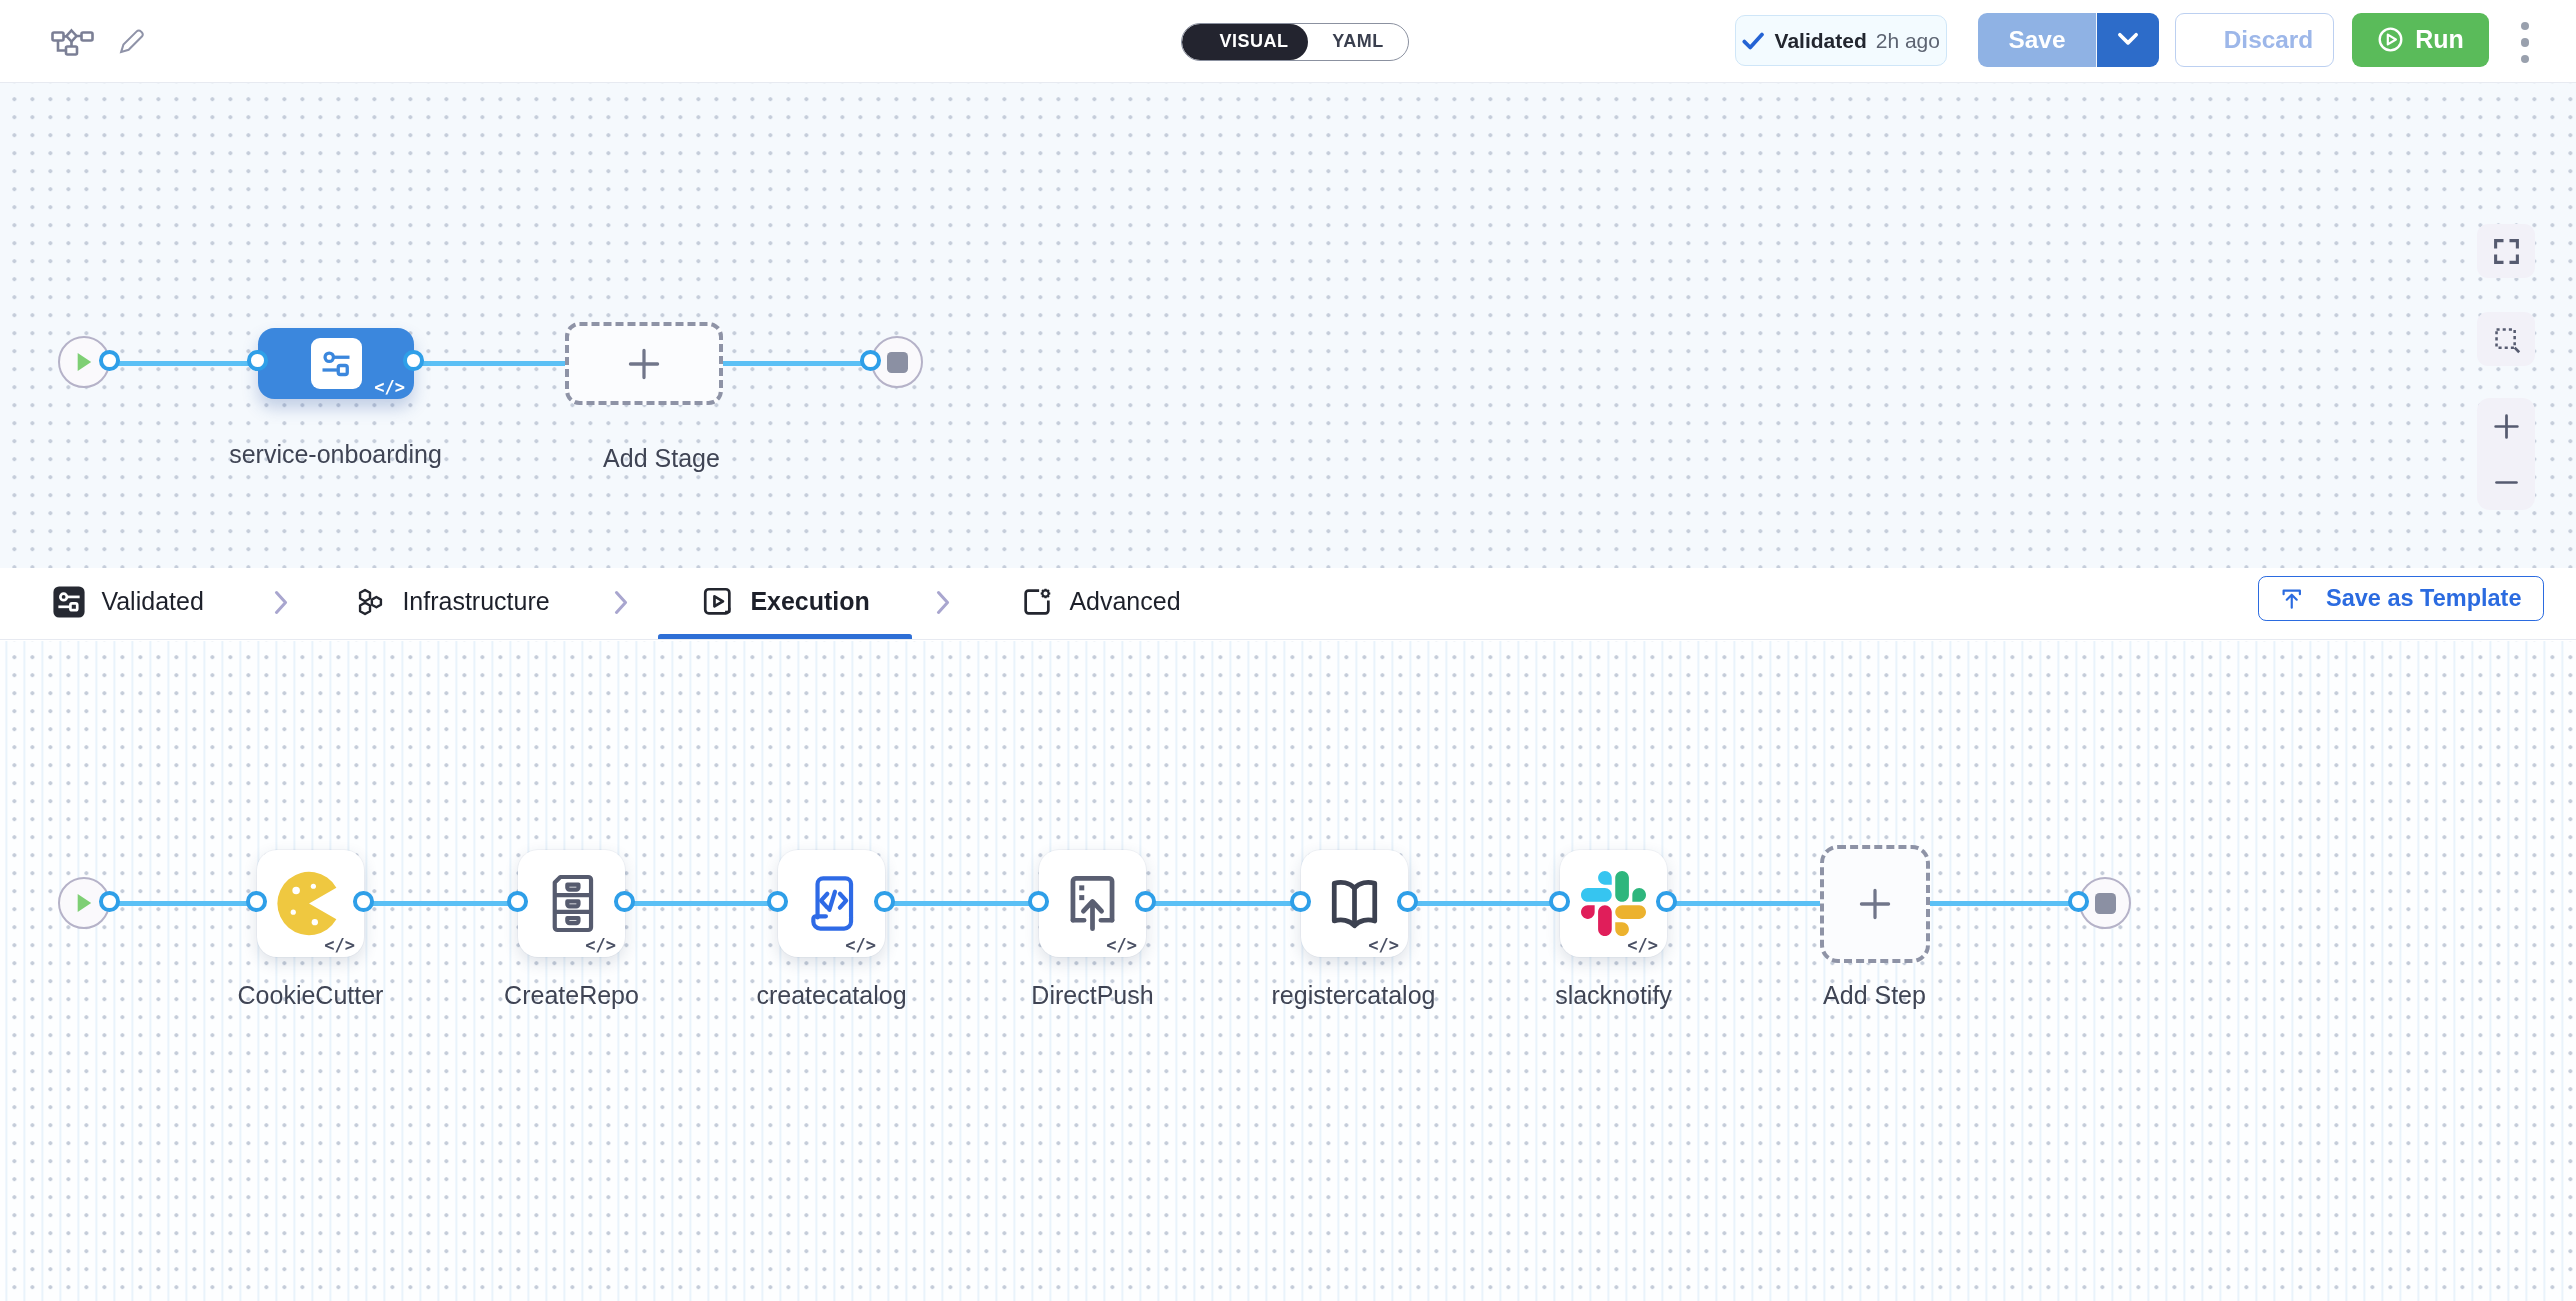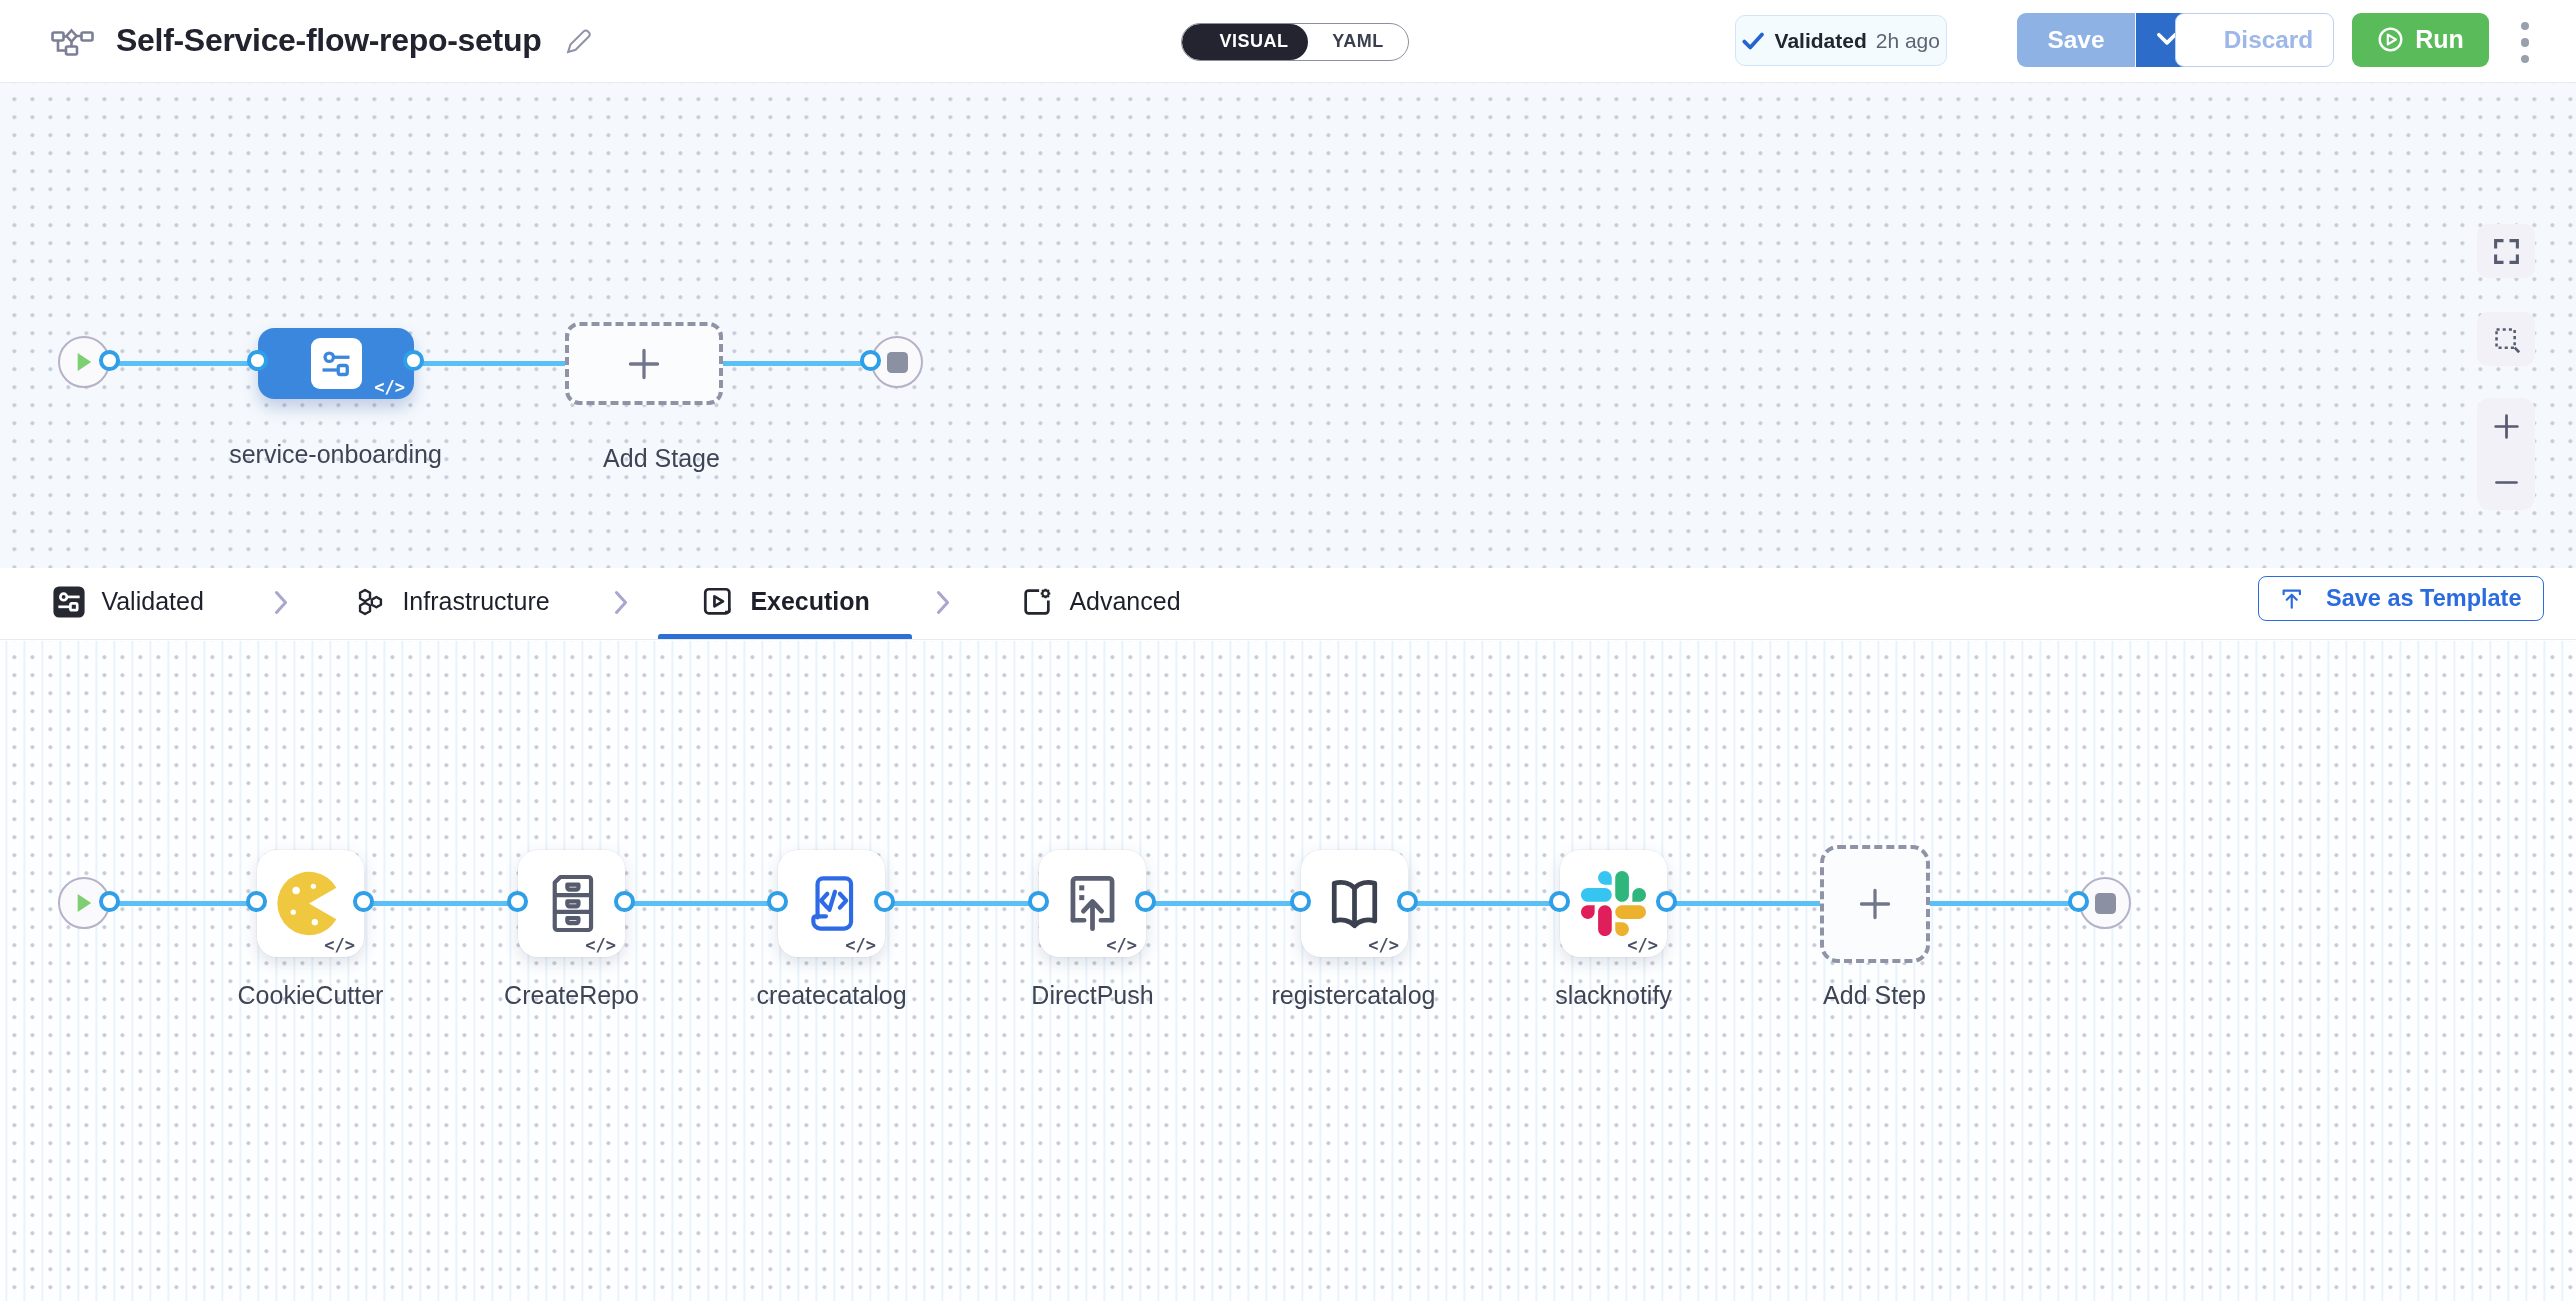--- a/index.html
+++ b/index.html
@@ -16,21 +16,21 @@
                border-radius:21px;background:#fff;display:flex;box-sizing:border-box;overflow:hidden;}
   .mode-seg{flex:1;display:flex;align-items:center;justify-content:center;font-size:18px;font-weight:700;
             letter-spacing:0.5px;color:#3a3f4e;cursor:pointer;}
   .mode-seg.active{background:#23242f;color:#fff;border-radius:19px;flex:1.08;padding-left:18px;}
   .validated-badge{position:absolute;left:1735px;top:15.4px;width:212px;height:51px;box-sizing:border-box;
                    border:1.8px solid #cfe6f8;background:#f3fbff;border-radius:10px;display:flex;
                    align-items:center;justify-content:center;gap:9px;}
   .validated-label{font-size:21px;font-weight:700;color:#22262f;}
   .validated-time{font-size:21px;color:#5d6472;}
   .save-split{position:absolute;left:1978px;top:12.7px;width:181px;height:54px;display:flex;
-              border-radius:9px;overflow:hidden;margin-left:39px;}
+              border-radius:9px;overflow:hidden;}
   .save-main{width:118px;background:#8fb2e4;color:#fff;font-size:24.4px;font-weight:700;display:flex;
              align-items:center;justify-content:center;border-right:1.8px solid #f2f6fd;}
   .save-caret{flex:1;background:#2d6cc9;display:flex;align-items:center;justify-content:center;}
   .discard-btn{position:absolute;left:2175px;top:12.7px;width:159px;height:54px;box-sizing:border-box;
                border:1.8px solid #bcd0f1;background:#fff;border-radius:9px;color:#9db7e9;font-size:24.4px;
                font-weight:700;display:flex;align-items:center;justify-content:center;padding-left:28px;}
   .run-btn{position:absolute;left:2352px;top:12.7px;width:137px;height:54px;background:#5abb5a;border-radius:9px;
            color:#fff;font-size:25px;font-weight:700;display:flex;align-items:center;justify-content:center;gap:11px;}
   .kebab{position:absolute;left:2504px;top:20px;width:42px;height:45px;display:flex;flex-direction:column;
          align-items:center;justify-content:center;gap:8.1px;cursor:pointer;}
@@ -91,21 +91,20 @@
     <div class="header-left">
       <span>
         <svg width="43" height="31" viewBox="0 0 43 30" fill="none" stroke="#7b7f95" stroke-width="2.6">
           <rect x="1.5" y="7" width="11" height="8" rx="1.5"></rect>
           <path d="M20.5 5 l5 5.5 -5 5.5 -5 -5.5 Z"></path>
           <rect x="30.5" y="7" width="11" height="8" rx="1.5"></rect>
           <rect x="15" y="21" width="11" height="8" rx="1.5"></rect>
           <path d="M12.5 11 H15.5 M25.5 10.5 H30.5 M20.5 16 V21 M7 15 V25 H15"></path>
         </svg>
       </span>
-      <h1 class="page-title" style="margin:0;">Self-Service-flow-repo-setup</h1>
       <span>
         <svg width="29" height="29" viewBox="0 0 28 28" fill="none" stroke="#8f93a8" stroke-width="2">
           <path d="M5 25 l2.2-7.2 L20 5.2 a2.8 2.8 0 0 1 4 0 l1 1 a2.8 2.8 0 0 1 0 4 L12.2 23 5 25 Z"></path>
         </svg>
       </span>
     </div>
 
     <div class="mode-toggle">
       <div class="mode-seg active">VISUAL</div>
       <div class="mode-seg">YAML</div>

